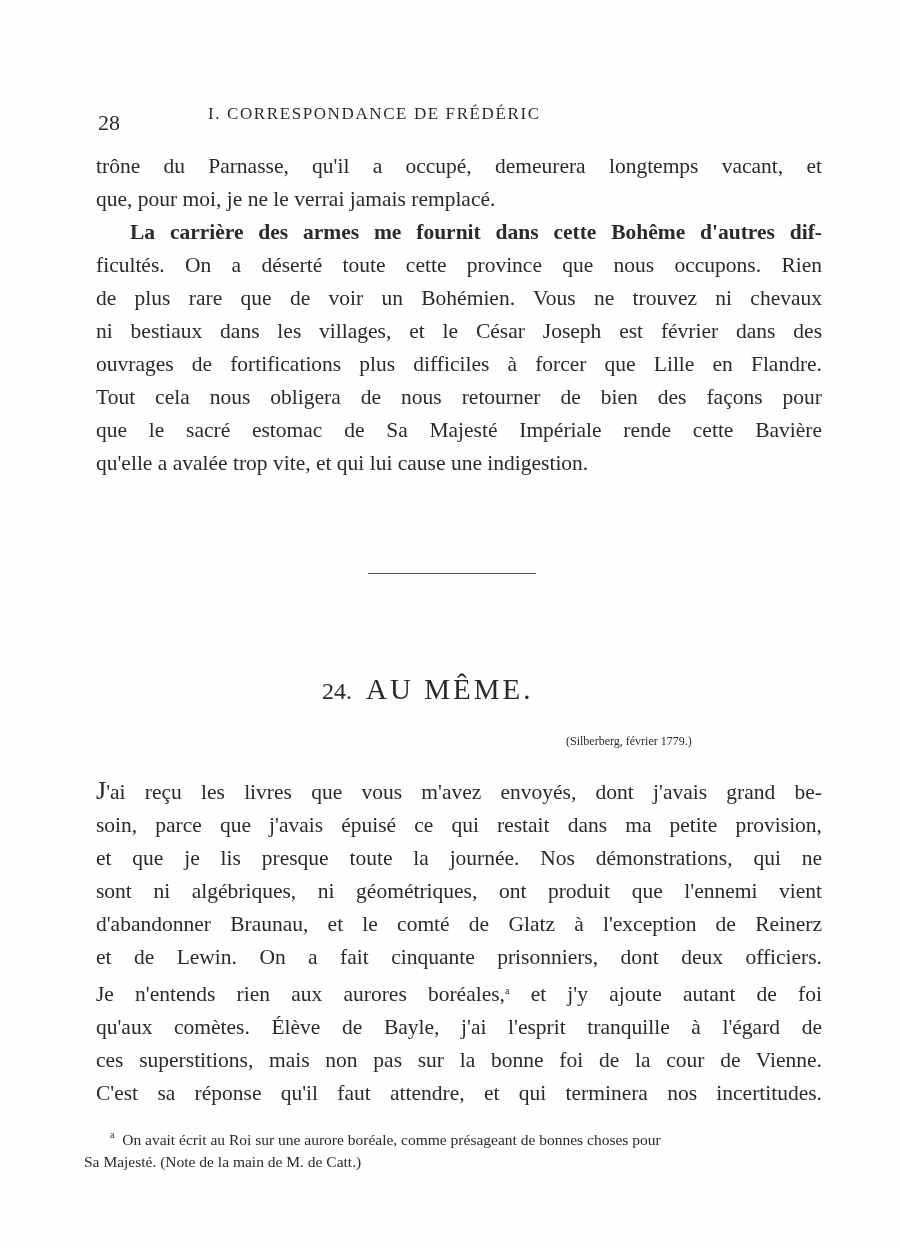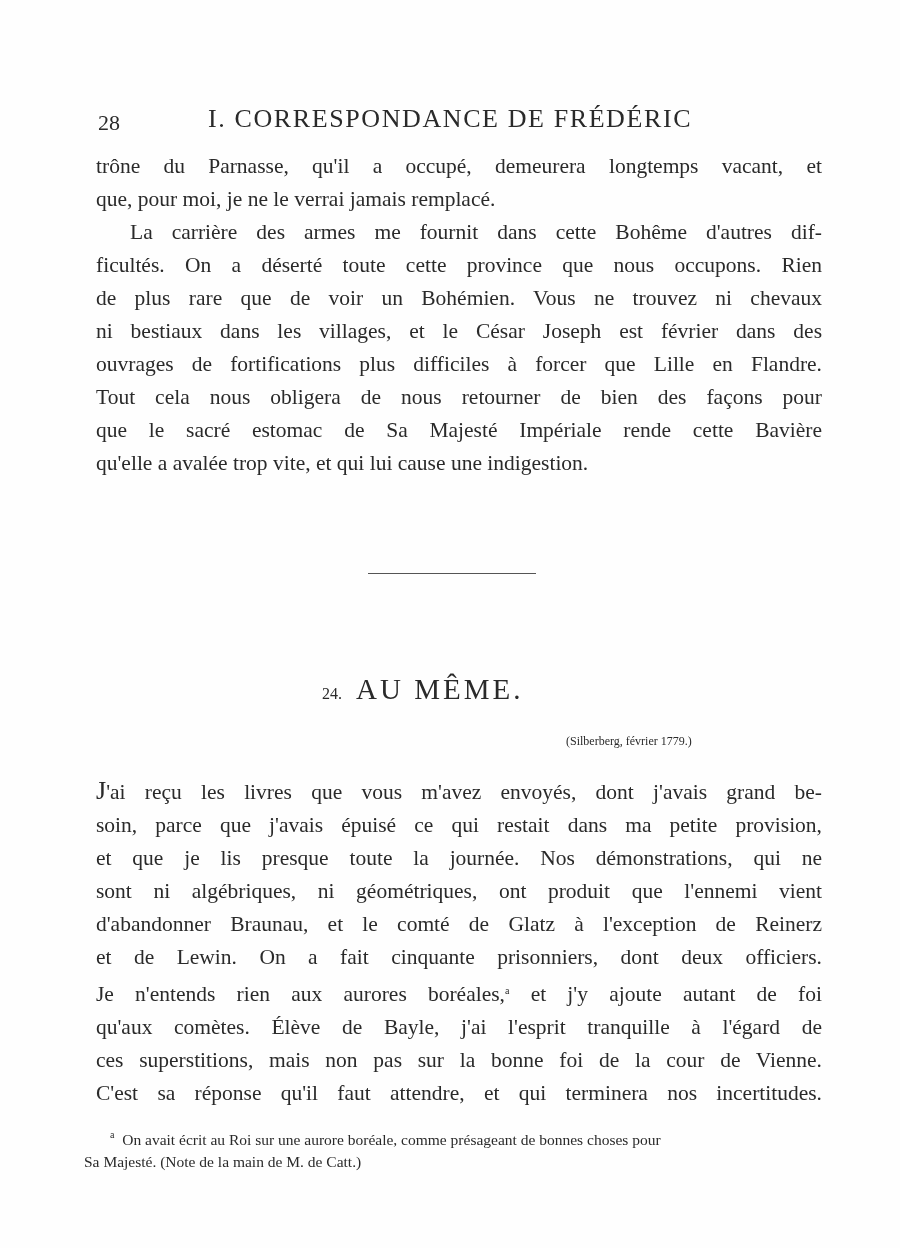--- a/index.html
+++ b/index.html
@@ -2,45 +2,45 @@
 <html><head>
   <meta charset="utf-8">
   <style>
     html, body { margin: 0; padding: 0; }
     body {
       width: 900px; height: 1248px; background: #fefefe; position: relative; overflow: hidden;
       font-family: "Liberation Serif", "DejaVu Serif", serif; color: #2a2a2a;
     }
     .header { position: absolute; top: 104px; left: 98px; width: 740px; height: 34px; }
     .page-num { position: absolute; left: 0; top: 6px; font-size: 22px; font-family: Liberation Serif, serif; }
-    .running-title { position: absolute; left: 110px; top: 0; font-size: 26px; letter-spacing: 1.6px; }
+    .running-title { position: absolute; left: 110px; top: 0; font-size: 17px; letter-spacing: 1.6px; }
     .block { position: absolute; left: 96px; width: 726px; font-size: 21.5px; line-height: 33px; text-align: justify; }
     .line { display: block; text-align: justify; text-align-last: justify; white-space: nowrap; }
     .line.last { text-align-last: left; }
     .rule { position: absolute; left: 368px; top: 573px; width: 168px; border-top: 1px solid #555; }
     .letter-title { position: absolute; top: 673px; left: 322px; font-size: 29px; letter-spacing: 3px; }
-    .letter-title .num { font-size: 16px; letter-spacing: 0; margin-right: 14px; }
+    .letter-title .num { font-size: 24px; letter-spacing: 0; margin-right: 14px; }
     .dateline { position: absolute; top: 734px; left: 566px; font-size: 12px; }
     .footnote { position: absolute; left: 84px; top: 1124px; width: 726px; font-size: 15.5px; line-height: 22px; }
     .sup { font-size: 10px; vertical-align: 7px; }
     .dropcap { font-size: 26px; }
     i { font-style: italic; }
   </style>
 </head>
 <body>
 
 <div class="header">
   <span class="page-num">28</span>
   <span class="running-title">I. CORRESPONDANCE DE FRÉDÉRIC</span>
 </div>
 
 <div class="block" style="top:150px;">
   <span class="line">trône du Parnasse, qu'il a occupé, demeurera longtemps vacant, et</span>
   <span class="line last">que, pour moi, je ne le verrai jamais remplacé.</span>
-  <span class="line" style="padding-left:34px;">La carrière des armes me fournit dans cette Bohême d'autres dif-</span>
+  <span class="line" style="padding-left:34px;font-weight:bold;">La carrière des armes me fournit dans cette Bohême d'autres dif-</span>
   <span class="line">ficultés. On a déserté toute cette province que nous occupons. Rien</span>
   <span class="line">de plus rare que de voir un Bohémien. Vous ne trouvez ni chevaux</span>
   <span class="line">ni bestiaux dans les villages, et le César Joseph est février dans des</span>
   <span class="line">ouvrages de fortifications plus difficiles à forcer que Lille en Flandre.</span>
   <span class="line">Tout cela nous obligera de nous retourner de bien des façons pour</span>
   <span class="line">que le sacré estomac de Sa Majesté Impériale rende cette Bavière</span>
   <span class="line last">qu'elle a avalée trop vite, et qui lui cause une indigestion.</span>
 </div>
 
 <div class="rule"></div>

